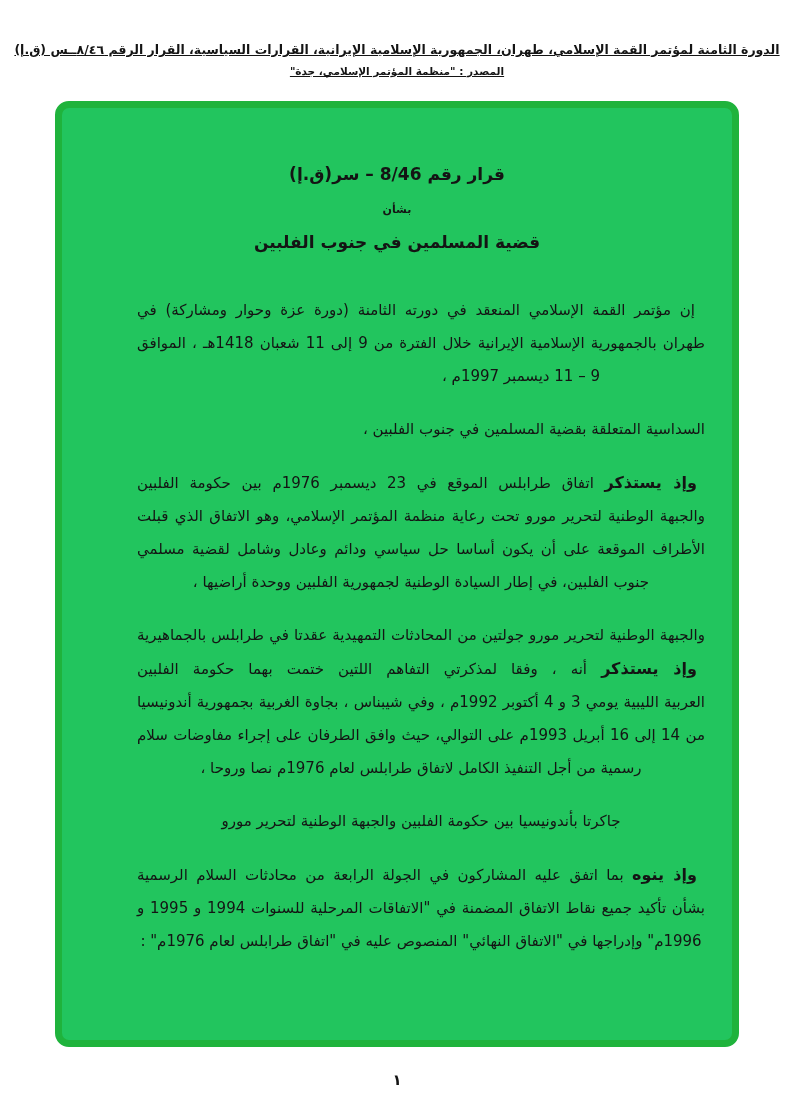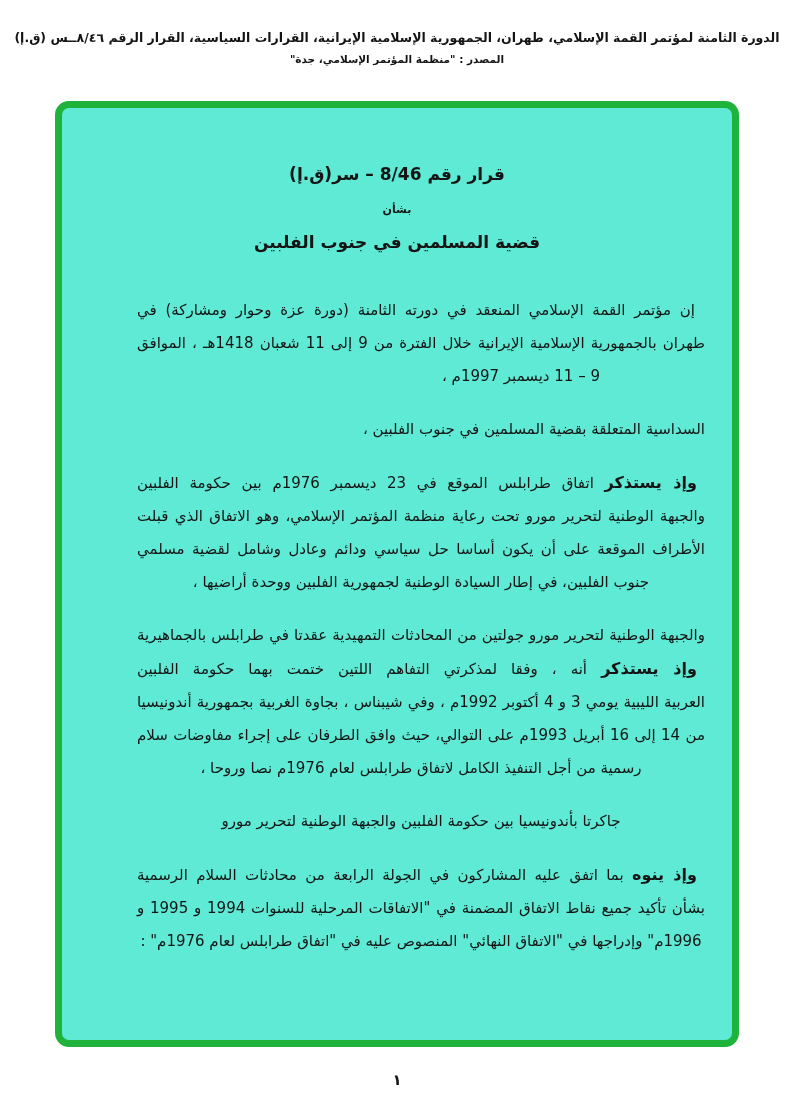--- a/index.html
+++ b/index.html
@@ -11,22 +11,23 @@
     position: relative;
     width: 794px;
     height: 1105px;
     background: #ffffff;
     font-family: "DejaVu Sans", sans-serif;
     color: #141414;
     direction: rtl;
     overflow: hidden;
   }
   .doc-header {
-    padding-top: 30px;
+    padding-top: 42px;
     text-align: center;
+    text-decoration: underline;
   }
   .doc-header .h1 {
     font-size: 12.5px;
     font-weight: bold;
     letter-spacing: 0;
     white-space: nowrap;
   }
   .doc-header .h2 {
     margin-top: 8px;
     font-size: 10.5px;
@@ -34,21 +35,21 @@
   }
   .frame {
     position: absolute;
     left: 55px;
     top: 101px;
     width: 684px;
     height: 946px;
     border: 7px solid #1fb33c;
     border-radius: 14px;
     box-sizing: border-box;
-    background: #5eead4;
+    background: #22c55e;
     padding: 56px 27px 0 27px;
   }
   .title-block {
     text-align: center;
     font-weight: bold;
   }
   .title-block .t1 { font-size: 17px; }
   .title-block .t2 { font-size: 11px; margin-top: 19px; }
   .title-block .t3 { font-size: 17px; margin-top: 16px; }
   .paras {

